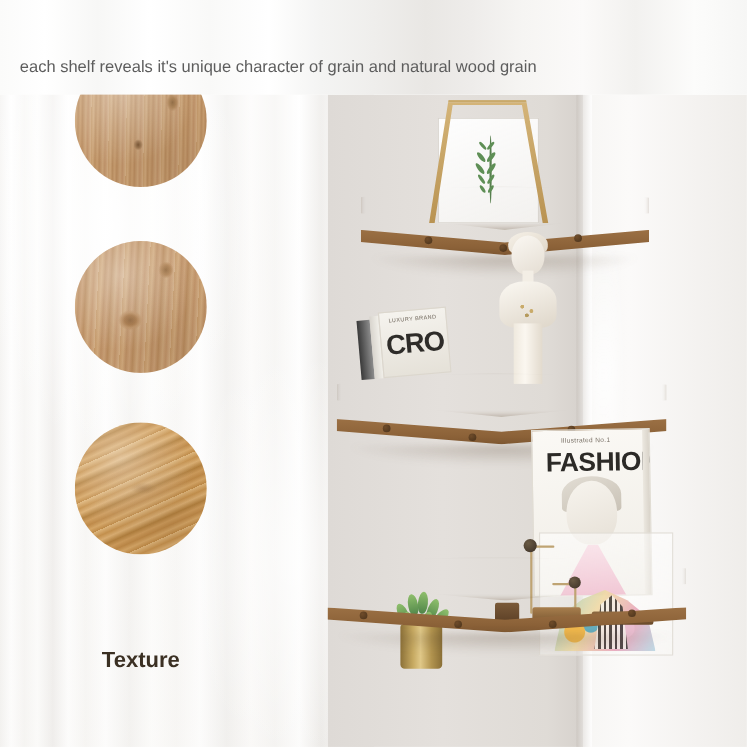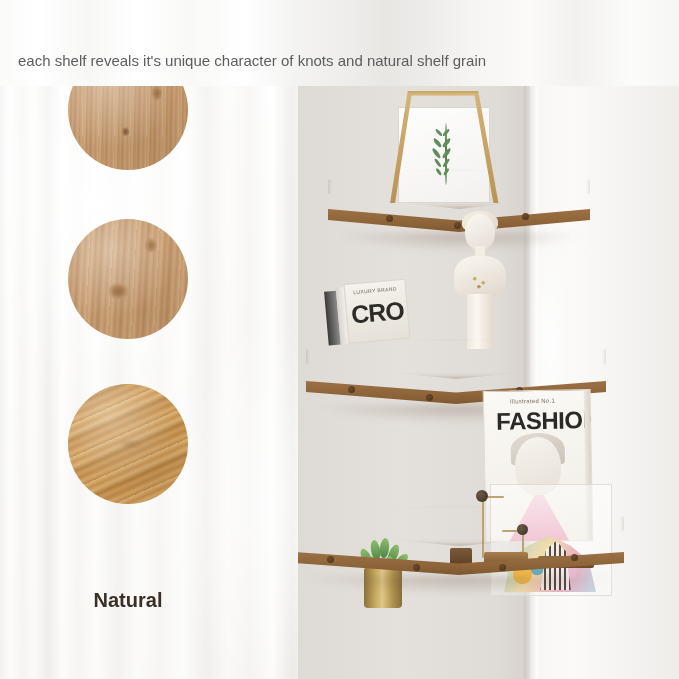--- a/index.html
+++ b/index.html
@@ -279,21 +279,21 @@
   #knob-a { position:absolute; left:178px; top:404px; width:12px; height:12px; border-radius:50%; background:radial-gradient(circle at 35% 32%,#6a5a44,#3b3026); }
   #knob-b { position:absolute; left:219px; top:438px; width:11px; height:11px; border-radius:50%; background:radial-gradient(circle at 35% 32%,#6a5a44,#3b3026); }
 </style>
 </head>
 <body>
 
 <div id="stage">
 
   <div id="header">
     <div id="header-bg"></div>
-    <div id="subtitle">each shelf reveals it's unique character of knots and natural shelf grain</div>
+    <div id="subtitle">each shelf reveals it's unique character of grain and natural wood grain</div>
   </div>
 
   <div id="curtain">
     <div id="curtain-base"></div>
     <div id="curtain-soft"></div>
     <div id="curtain-edge"></div>
   </div>
 
   <div class="sample" id="sample-knot">
     <div class="grain"></div>
@@ -304,21 +304,21 @@
   <div class="sample" id="sample-holes">
     <div class="grain"></div>
     <div class="sheen"></div>
   </div>
   <div class="sample-label" id="label-holes">Holes</div>
 
   <div class="sample" id="sample-texture">
     <div class="grain"></div>
     <div class="sheen"></div>
   </div>
-  <div class="sample-label" id="label-texture">Natural</div>
+  <div class="sample-label" id="label-texture">Texture</div>
 
   <div id="photo">
     <div id="wall-left"></div>
     <div id="wall-right"></div>
     <div id="wall-corner"></div>
     <div id="wall-glow"></div>
 
     <div id="frame">
       <div id="frame-glass"></div>
       <div id="frame-wire"></div>

